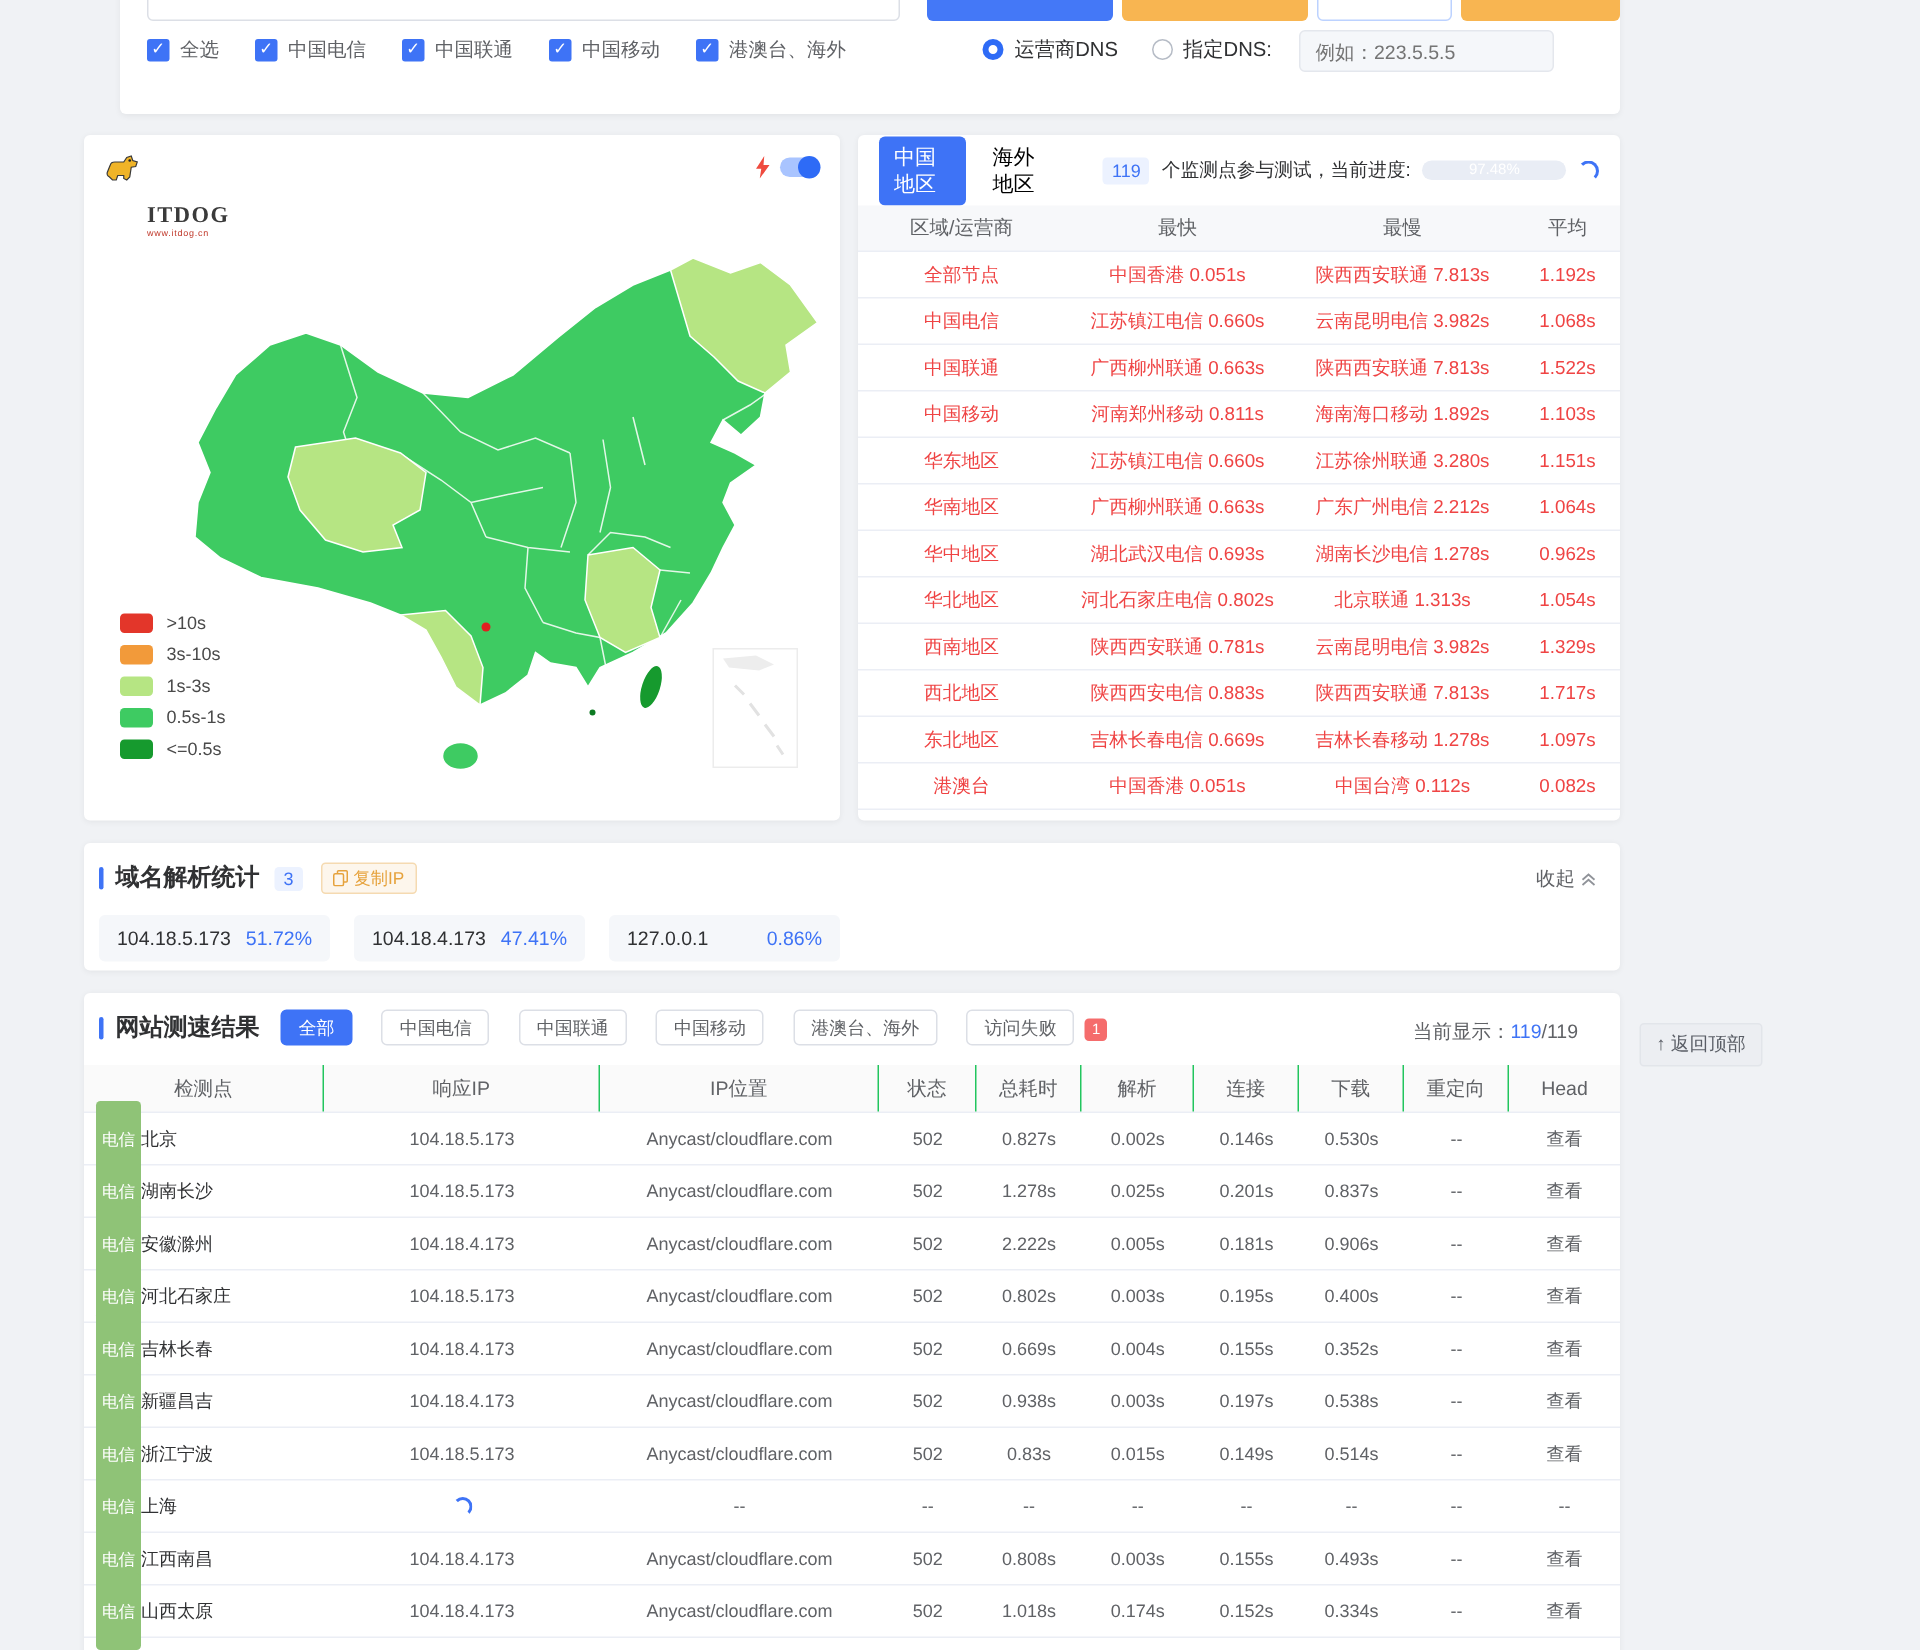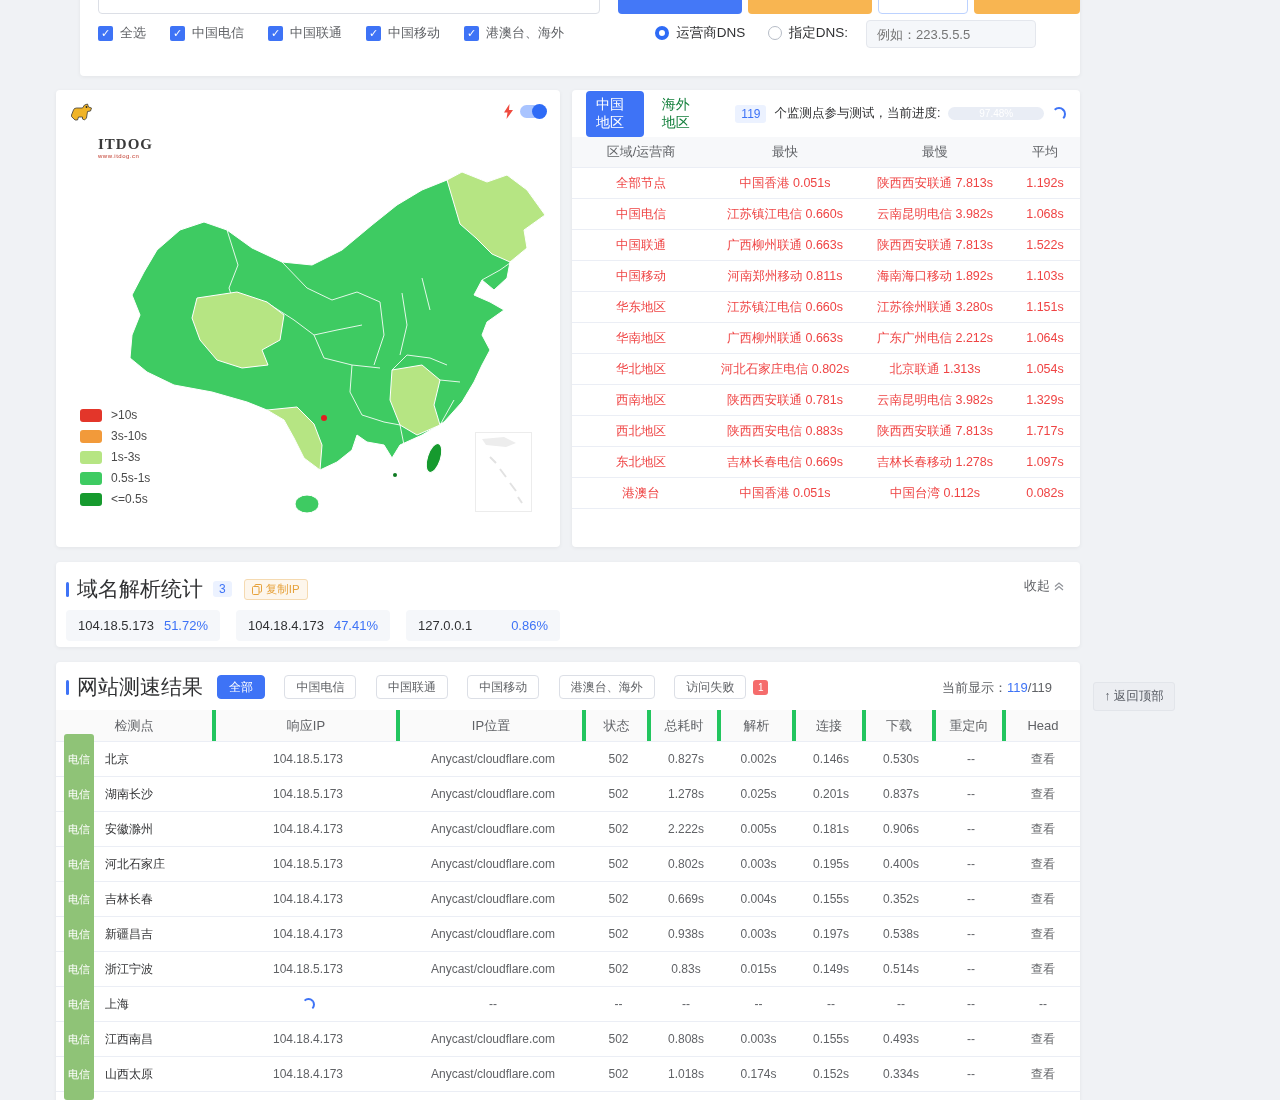--- a/index.html
+++ b/index.html
@@ -38,40 +38,40 @@
   .map-svg { position:absolute; left:6px; top:40px; }
   .legend { position:absolute; left:24px; top:318px; }
   .legend-item { display:flex; align-items:center; margin-bottom:7px; }
   .legend-swatch { width:22px; height:13px; border-radius:3px; margin-right:9px; }
   .legend-label { font-size:12px; color:#4a4a4a; }
   .inset-box { position:absolute; left:419px; top:342px; width:57px; height:80px; border:1px solid #ececec; background:#fff; }
 
   
   .stats-card { left:572px; top:90px; width:508px; height:457px; }
   .stats-head { position:absolute; left:0; top:0; width:100%; height:47px; display:flex; align-items:center; padding:0 14px; }
-  .tab { font-size:14px; color:#15803d; padding:5px 10px; border-radius:4px; cursor:pointer; }
+  .tab { font-size:14px; color:#000000; padding:5px 10px; border-radius:4px; cursor:pointer; }
   .tab.active { background:#3e73f6; color:#fff; }
   .tab + .tab { margin-left:8px; }
   .node-badge { margin-left:26px; background:#ecf2ff; color:#3e73f6; font-size:12px; padding:2px 6px; border-radius:3px; }
   .progress-label { margin-left:8px; font-size:12.5px; color:#303133; white-space:nowrap; }
   .pbar { margin-left:8px; width:142px; height:13px; border-radius:7px; background:#e9edf5; overflow:hidden; position:relative; }
   .pbar-fill { height:100%; background:#3e73f6; border-radius:7px; }
   .pbar-txt { position:absolute; left:0; top:0; width:100%; text-align:center; font-size:10px; color:#fff; line-height:13px; }
   .spinner { width:14px; height:14px; border:2px solid transparent; border-top-color:#3e73f6; border-right-color:#3e73f6; border-radius:50%; display:inline-block; margin-left:8px; flex:0 0 auto; }
   .stats-table { position:absolute; left:0; top:47px; width:508px; }
   .srow { display:grid; grid-template-columns:138px 150px 150px 70px; align-items:center; height:31px; border-bottom:1px solid #ebeef5; }
   .srow > div { text-align:center; font-size:12.5px; color:#ef4444; white-space:nowrap; overflow:hidden; }
   .srow.head { background:#f7f8fa; border-bottom:1px solid #ebeef5; }
   .srow.head > div { color:#606266; font-size:13px; }
 
   
   .dns-card { left:56px; top:562px; width:1024px; height:85px; }
   .sec-title { position:absolute; left:10px; top:13px; display:flex; align-items:center; }
   .blue-bar { width:3px; height:15px; background:#3e73f6; border-radius:2px; margin-right:8px; }
-  .sec-title-txt { font-size:21px; font-weight:normal; color:#303133; }
+  .sec-title-txt { font-size:16px; font-weight:bold; color:#303133; }
   .count-badge { margin-left:10px; background:#ecf2ff; color:#3e73f6; font-size:12px; padding:1px 6px; border-radius:3px; }
   .copy-btn { margin-left:12px; display:inline-flex; align-items:center; background:#fdf6ec; border:1px solid #f5dab1; color:#e6a23c; font-size:11.5px; border-radius:3px; padding:2px 7px; cursor:pointer; }
   .copy-btn svg { margin-right:4px; }
   .collapse { position:absolute; right:16px; top:15px; font-size:13px; color:#606266; cursor:pointer; display:flex; align-items:center; }
   .collapse svg { margin-left:4px; }
   .chip-row { position:absolute; left:10px; top:48px; display:flex; }
   .chip { width:154px; height:31px; background:#f5f7fa; border-radius:4px; margin-right:16px; display:flex; align-items:center; justify-content:space-between; padding:0 12px; }
   .chip-ip { font-size:13px; color:#303133; }
   .chip-pct { font-size:13px; color:#3e73f6; }
 
@@ -79,25 +79,25 @@
   .res-card { left:56px; top:662px; width:1024px; height:450px; }
   .res-head { position:absolute; left:10px; top:11px; display:flex; align-items:center; }
   .pill { display:inline-flex; align-items:center; height:24px; padding:0 11px; border:1px solid #dcdfe6; border-radius:4px; background:#fff; color:#606266; font-size:12px; margin-right:15px; cursor:pointer; }
   .pill.active { background:#3e73f6; border-color:#3e73f6; color:#fff; }
   .fail-badge { display:inline-flex; min-width:15px; height:15px; background:#f56c6c; color:#fff; border-radius:3px; font-size:10px; align-items:center; justify-content:center; margin-left:-8px; margin-right:10px; padding:0 3px; }
   .display-info { position:absolute; right:28px; top:17px; font-size:13px; color:#606266; }
   .display-info b { color:#3e73f6; font-weight:normal; }
   .res-table { position:absolute; left:0; top:48px; width:1024px; }
   .rrow { display:grid; grid-template-columns:160px 184px 186px 65px 70px 75px 70px 70px 70px 74px; align-items:center; height:35px; border-bottom:1px solid #ebeef5; }
   .rrow.head { background:#fafafa; height:32px; }
-  .rrow.head > div { font-size:13px; color:#606266; text-align:center; border-right:4px solid #22c55e; height:100%; display:flex; align-items:center; justify-content:center; }
+  .rrow.head > div { font-size:13px; color:#606266; text-align:center; border-right:1px solid #22c55e; height:100%; display:flex; align-items:center; justify-content:center; }
   .rrow.head > div:last-child { border-right:none; }
   .rrow > div { font-size:12px; color:#606266; text-align:center; white-space:nowrap; overflow:hidden; }
   .cell-city { display:flex; align-items:center; text-align:left; padding-left:8px; }
-  .isp-badge { background:#8fc377; color:#fff; font-size:11px; border-radius:3px; padding:18px 4px; margin-right:11px; }
+  .isp-badge { background:#8fc377; color:#fff; font-size:11px; border-radius:3px; padding:18px 4px; margin-right:0; }
   .city-name { font-size:12px; color:#303133; }
   .t-red { color:#f25252; }
   .t-green { color:#3fae3f; }
   .t-yellow { color:#b0ae35; }
   .head-link { cursor:pointer; }
   .row-spinner { width:13px; height:13px; border:2px solid transparent; border-top-color:#3e73f6; border-right-color:#3e73f6; border-radius:50%; display:inline-block; vertical-align:middle; }
 
   .back-top { position:absolute; left:1093px; top:682px; width:82px; height:29px; background:#eceef2; border-radius:3px; border:1px solid #e2e5ea; font-size:12.5px; color:#5a5e66; display:flex; align-items:center; justify-content:center; cursor:pointer; }
 </style>
 </head>
@@ -282,20 +282,26 @@
           <div>江苏徐州联通 3.280s</div>
           <div>1.151s</div>
         </div>
     <div class="srow">
           <div>华南地区</div>
           <div>广西柳州联通 0.663s</div>
           <div>广东广州电信 2.212s</div>
           <div>1.064s</div>
         </div>
     <div class="srow">
+          <div>华中地区</div>
+          <div>湖北武汉电信 0.693s</div>
+          <div>湖南长沙电信 1.278s</div>
+          <div>0.962s</div>
+        </div>
+    <div class="srow">
           <div>华北地区</div>
           <div>河北石家庄电信 0.802s</div>
           <div>北京联通 1.313s</div>
           <div>1.054s</div>
         </div>
     <div class="srow">
           <div>西南地区</div>
           <div>陕西西安联通 0.781s</div>
           <div>云南昆明电信 3.982s</div>
           <div>1.329s</div>

